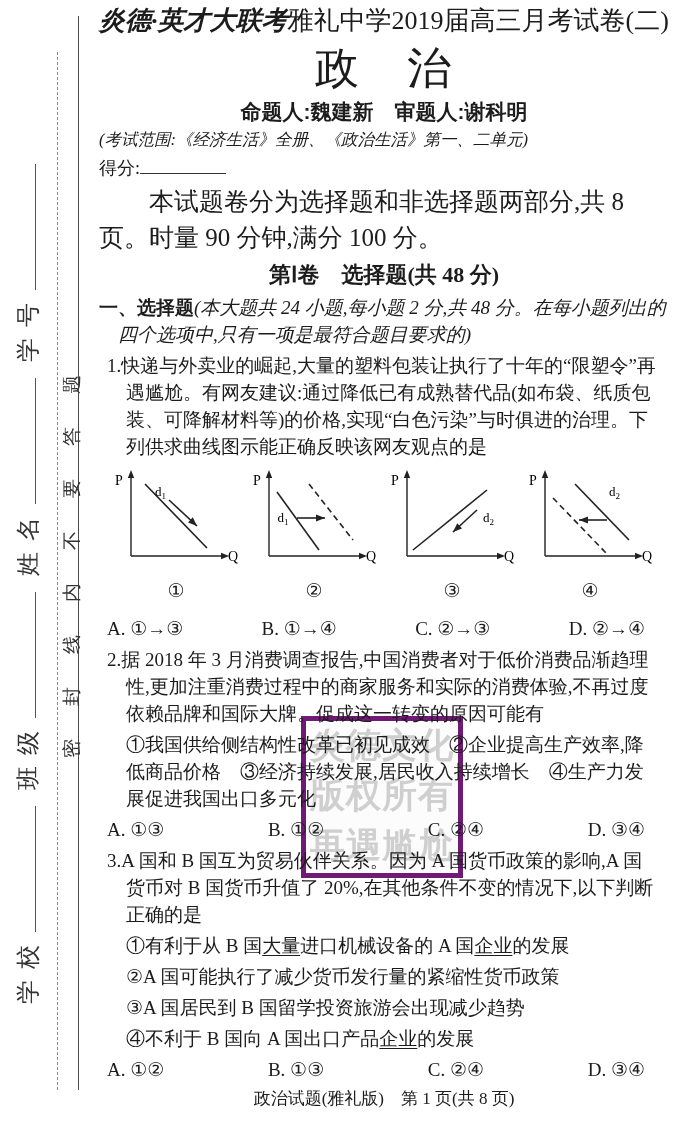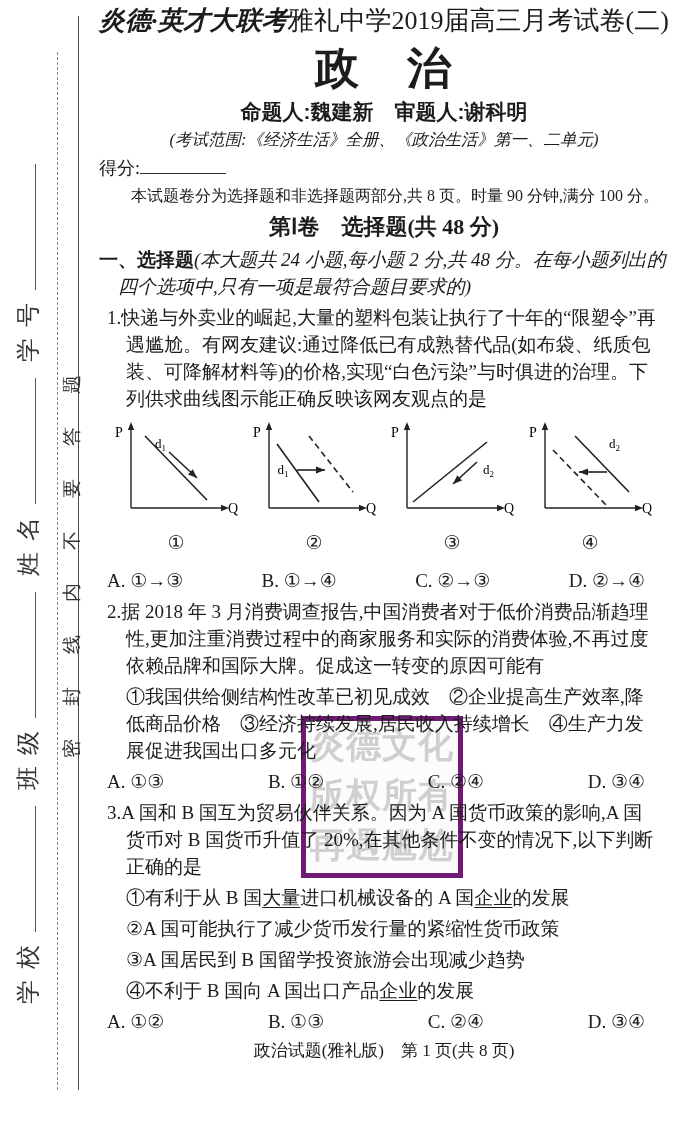--- a/index.html
+++ b/index.html
@@ -20,28 +20,28 @@
   .watermark{
     position:absolute;left:301px;top:716px;width:152px;height:152px;z-index:1;
     background:#fcfcfc;border:5px solid #701a75;overflow:hidden;text-align:center;
     font-size:35px;line-height:50px;font-weight:bold;color:#cfcfcf;letter-spacing:1px;
   }
   
   .content{position:absolute;left:95px;top:0;width:578px;z-index:2}
   .content p, .content div{margin:4px}
   .header-line{margin-top:22px;text-align:center;font-size:26px;line-height:34px}
   .brand{font-weight:bold;font-style:italic}
-  .subject{margin-top:8px;text-align:center;font-size:44px;line-height:52px;font-weight:700;
+  .subject{margin-top:8px;text-align:center;font-size:44px;line-height:52px;font-weight:400;
     font-family:"Liberation Sans","DejaVu Sans",sans-serif;letter-spacing:2px}
   .authors{margin-top:10px;text-align:center;font-size:21px;line-height:27px;font-weight:bold;
     font-family:"Liberation Sans","DejaVu Sans",sans-serif}
-  .scope{margin-top:9px;text-align:center;font-size:16.5px;line-height:22px;font-style:italic}
+  .scope{margin-top:9px;font-size:16.5px;line-height:22px;font-style:italic}
   .score-row{margin-top:8px;text-align:left;font-size:18px;line-height:24px;padding-right:6px}
   .score-blank{display:inline-block;width:86px;height:18px;border-bottom:1px solid #333;vertical-align:baseline}
-  .intro{margin-top:14px;font-size:16px;line-height:24px;text-indent:2em}
+  .intro{margin-top:14px;font-size:25px;line-height:36px;text-indent:2em}
   .section-title{margin-top:6px;text-align:center;font-size:22px;line-height:30px;font-weight:bold;
     font-family:Liberation Serif, serif}
   .part-heading{margin-top:8px;font-size:19px;line-height:27px;padding-left:19px;text-indent:-19px}
   .part-bold{font-weight:bold;font-family:"Liberation Sans","DejaVu Sans",sans-serif}
   .part-rest{font-style:italic}
   .question{font-size:19px;line-height:27px}
   .q-para{padding-left:19px;text-indent:-19px}
   .graph-row{display:flex;justify-content:space-between;width:540px;margin:4px 0 0 24px}
   .graph{width:130px;text-align:center}
   .graph-caption{font-size:19px;line-height:24px}

